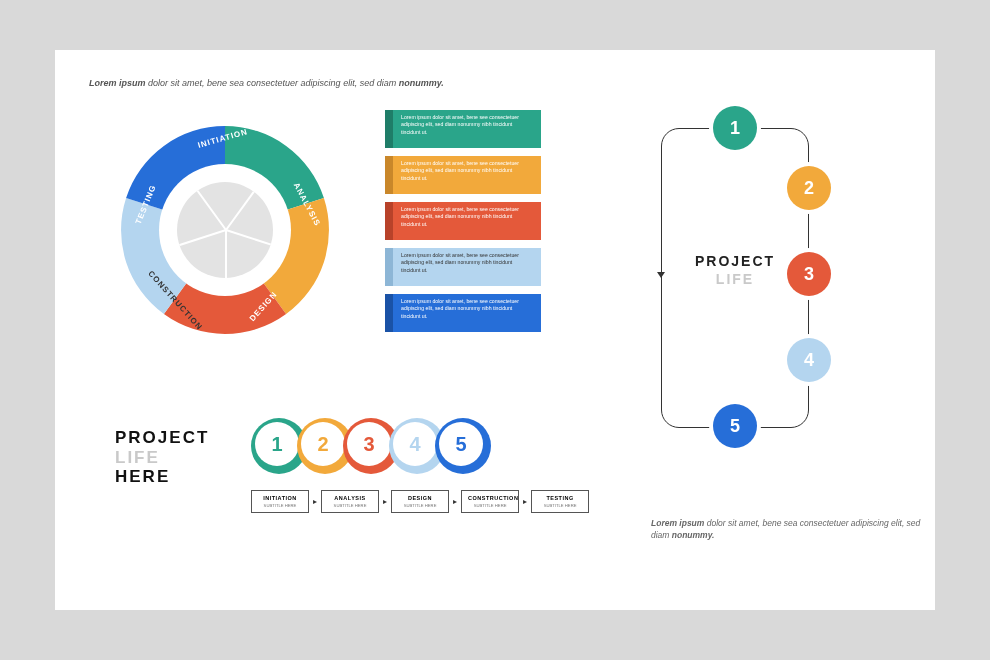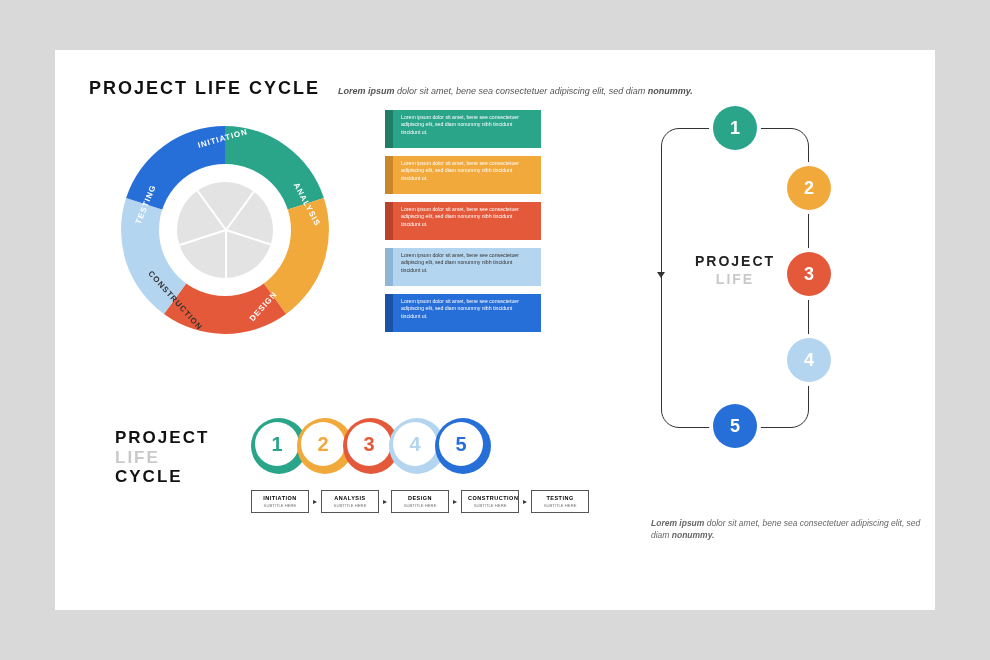--- a/index.html
+++ b/index.html
@@ -207,21 +207,20 @@
   .stepbox .st1 { font-size:5.5px; font-weight:700; letter-spacing:0.5px; }
   .stepbox .st2 { font-size:4.2px; color:#777; margin-top:2px; }
   .sep { font-size:8px; color:#333; }
 </style>
 </head>
 <body>
 
 <div class="canvas">
 
   <div class="header">
-    <div class="title">PROJECT LIFE CYCLE</div>
     <div class="subtitle">
       <b>Lorem ipsum</b><span> dolor sit amet, bene sea consectetuer adipiscing elit, sed diam </span><b>nonummy.</b>
     </div>
   </div>
 
   <div class="wheel">
     <svg viewBox="0 0 220 220" width="220" height="220">
       <g transform="translate(110,110)">
         <path d="M0,-104 A104,104 0 0,1 98.9,-32.1 L58.1,-18.9 A61,61 0 0,0 0,-61 Z" fill="#2aa58a"></path>
         <path d="M98.9,-32.1 A104,104 0 0,1 61.1,84.1 L35.9,49.4 A61,61 0 0,0 58.1,-18.9 Z" fill="#f2a93b"></path>
@@ -287,21 +286,21 @@
     <div class="flow-circle" style="background:#266ed8; left:98px; top:302px">5</div>
 
     <div class="flow-footer">
       <b>Lorem ipsum</b><span> dolor sit amet, bene sea consectetuer adipiscing elit, sed diam </span><b>nonummy.</b>
     </div>
   </div>
 
   <div class="bl-title">
     <div class="w1">PROJECT</div>
     <div class="w2">LIFE</div>
-    <div class="w3">CYCLE</div>
+    <div class="w3">HERE</div>
   </div>
 
   <div class="dots-row">
     <div class="dot-wrap">
         <div class="back" style="background:#2aa58a"></div>
         <div class="front" style="color:#2aa58a">1</div>
       </div>
     <div class="dot-wrap" style="margin-left:-10px">
         <div class="back" style="background:#f2a93b"></div>
         <div class="front" style="color:#f2a93b">2</div>

